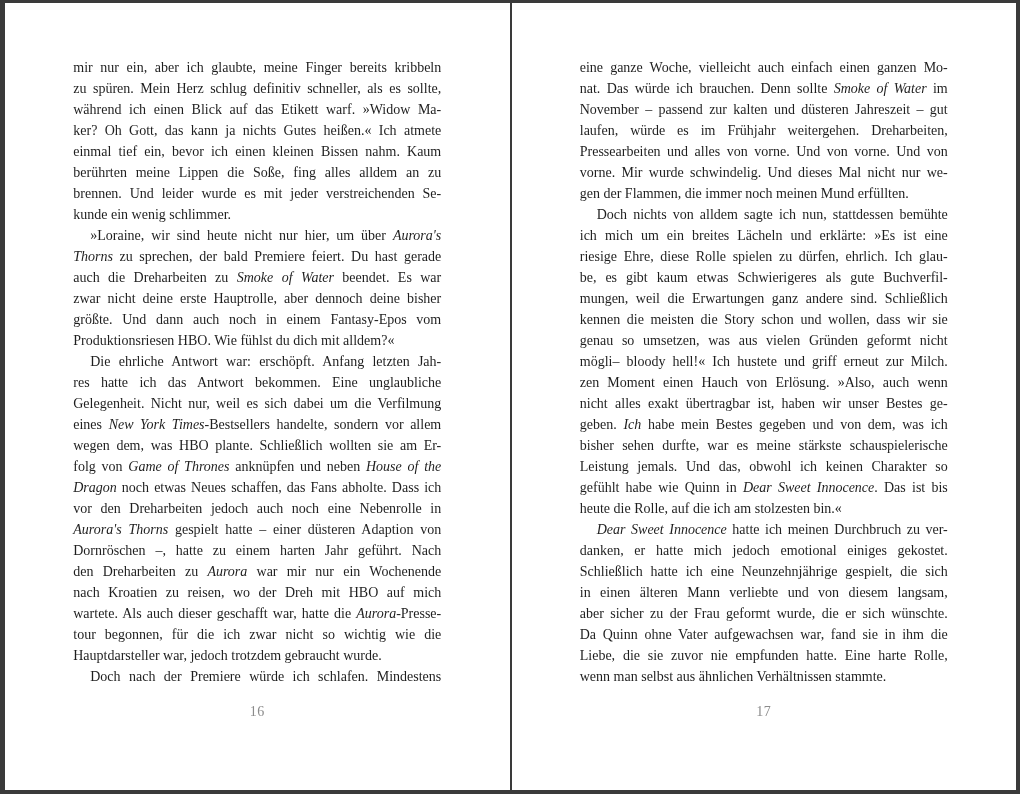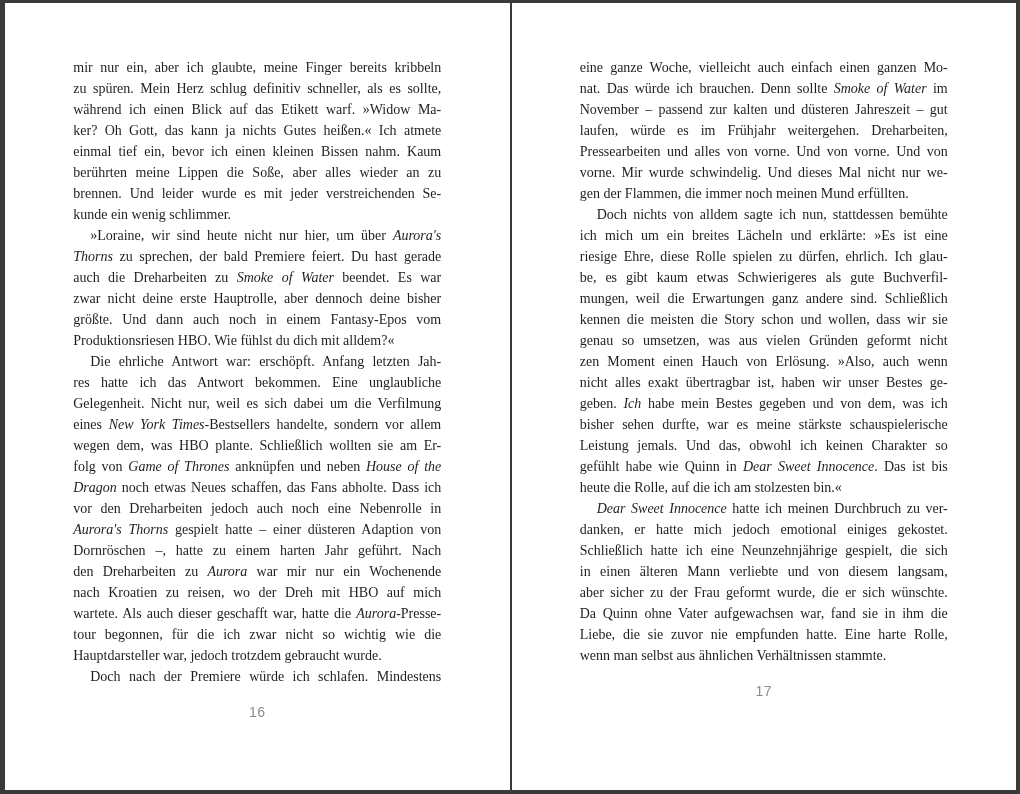--- a/index.html
+++ b/index.html
@@ -43,38 +43,38 @@
   }
   .line.indent{
     text-indent:17px;
   }
   .line em{
   }
   .page-num{
     margin:17px auto 0 auto;
     width:368px;
     text-align:center;
-    font-family:Liberation Sans, sans-serif;
+    font-family:Liberation Serif, serif;
     font-size:14px;
     letter-spacing:0.5px;
     color:#8b8b8b;
   }
 </style>
 </head>
 <body>
 
 <div class="book">
   <div class="page">
     <div class="text-block">
         <div class="line">mir nur ein, aber ich glaubte, meine Finger bereits kribbeln</div>
         <div class="line">zu spüren. Mein Herz schlug definitiv schneller, als es sollte,</div>
         <div class="line">während ich einen Blick auf das Etikett warf. »Widow Ma-</div>
         <div class="line">ker? Oh Gott, das kann ja nichts Gutes heißen.« Ich atmete</div>
         <div class="line">einmal tief ein, bevor ich einen kleinen Bissen nahm. Kaum</div>
-        <div class="line">berührten meine Lippen die Soße, aber alles wieder an zu</div>
+        <div class="line">berührten meine Lippen die Soße, fing alles alldem an zu</div>
         <div class="line">brennen. Und leider wurde es mit jeder verstreichenden Se-</div>
         <div class="line end">kunde ein wenig schlimmer.</div>
         <div class="line indent">»Loraine, wir sind heute nicht nur hier, um über <em>Aurora's</em></div>
         <div class="line"><em>Thorns</em> zu sprechen, der bald Premiere feiert. Du hast gerade</div>
         <div class="line">auch die Dreharbeiten zu <em>Smoke of Water</em> beendet. Es war</div>
         <div class="line">zwar nicht deine erste Hauptrolle, aber dennoch deine bisher</div>
         <div class="line">größte. Und dann auch noch in einem Fantasy-Epos vom</div>
         <div class="line end">Produktionsriesen HBO. Wie fühlst du dich mit alldem?«</div>
         <div class="line indent">Die ehrliche Antwort war: erschöpft. Anfang letzten Jah-</div>
         <div class="line">res hatte ich das Antwort bekommen. Eine unglaubliche</div>
@@ -105,20 +105,21 @@
         <div class="line">Pressearbeiten und alles von vorne. Und von vorne. Und von</div>
         <div class="line">vorne. Mir wurde schwindelig. Und dieses Mal nicht nur we-</div>
         <div class="line end">gen der Flammen, die immer noch meinen Mund erfüllten.</div>
         <div class="line indent">Doch nichts von alldem sagte ich nun, stattdessen bemühte</div>
         <div class="line">ich mich um ein breites Lächeln und erklärte: »Es ist eine</div>
         <div class="line">riesige Ehre, diese Rolle spielen zu dürfen, ehrlich. Ich glau-</div>
         <div class="line">be, es gibt kaum etwas Schwierigeres als gute Buchverfil-</div>
         <div class="line">mungen, weil die Erwartungen ganz andere sind. Schließlich</div>
         <div class="line">kennen die meisten die Story schon und wollen, dass wir sie</div>
         <div class="line">genau so umsetzen, was aus vielen Gründen geformt nicht</div>
+        <div class="line">mögli– bloody hell!« Ich hustete und griff erneut zur Milch.</div>
         <div class="line">zen Moment einen Hauch von Erlösung. »Also, auch wenn</div>
         <div class="line">nicht alles exakt übertragbar ist, haben wir unser Bestes ge-</div>
         <div class="line">geben. <em>Ich</em> habe mein Bestes gegeben und von dem, was ich</div>
         <div class="line">bisher sehen durfte, war es meine stärkste schauspielerische</div>
         <div class="line">Leistung jemals. Und das, obwohl ich keinen Charakter so</div>
         <div class="line">gefühlt habe wie Quinn in <em>Dear Sweet Innocence</em>. Das ist bis</div>
         <div class="line end">heute die Rolle, auf die ich am stolzesten bin.«</div>
         <div class="line indent"><em>Dear Sweet Innocence</em> hatte ich meinen Durchbruch zu ver-</div>
         <div class="line">danken, er hatte mich jedoch emotional einiges gekostet.</div>
         <div class="line">Schließlich hatte ich eine Neunzehnjährige gespielt, die sich</div>

